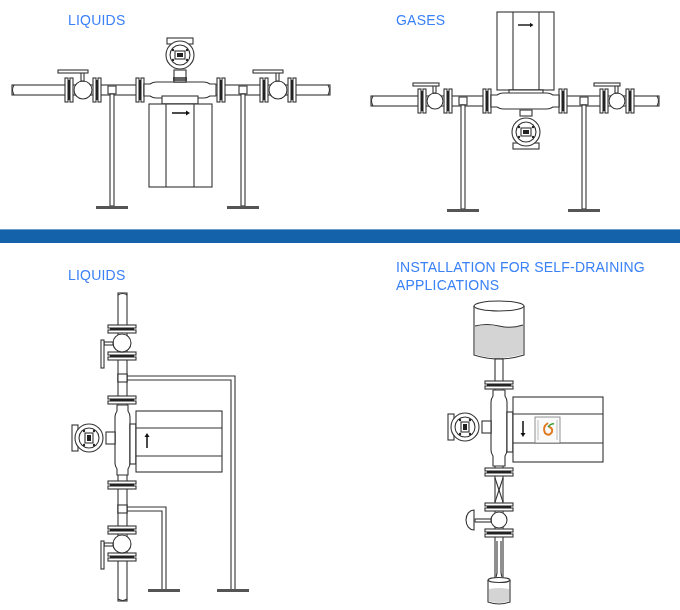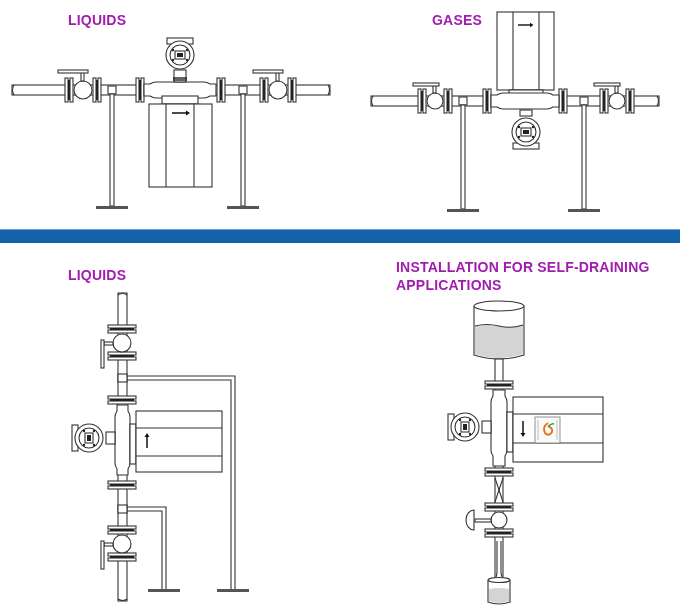--- a/index.html
+++ b/index.html
@@ -1,19 +1,19 @@
 <!DOCTYPE html>
 <html><head>
 <meta charset="utf-8">
 <style>
   html, body { margin:0; padding:0; background:#ffffff; }
   body { width:680px; height:610px; position:relative; overflow:hidden; font-family:"Liberation Sans", sans-serif; }
-  .title { position:absolute; font-weight:bold; font-size:14px; color:#a21caf; letter-spacing:0.2px; line-height:18px; }
+  .title { position:absolute; font-weight:normal; font-size:14px; color:#3b82f6; letter-spacing:0.2px; line-height:18px; }
   #t-liquids { left:68px; top:11px; }
-  #t-gases { left:396px; top:11px;margin-left:36px; }
+  #t-gases { left:396px; top:11px; }
   #t-slurries { left:68px; top:266px; }
   #t-self { left:396px; top:258px; width:290px; }
   .band { position:absolute; left:0; top:229px; width:680px; height:13px; background:#1463aa; border-top:1px solid #6d9fd0; }
   svg.main { position:absolute; left:0; top:0; }
   .ln { stroke:#333; stroke-width:1.1; fill:#fff; }
   .lnn { stroke:#333; stroke-width:1.1; fill:none; }
   .dk { fill:#222; stroke:none; }
   .liq { fill:#d4d4d4; stroke:none; }
 </style>
 </head>

